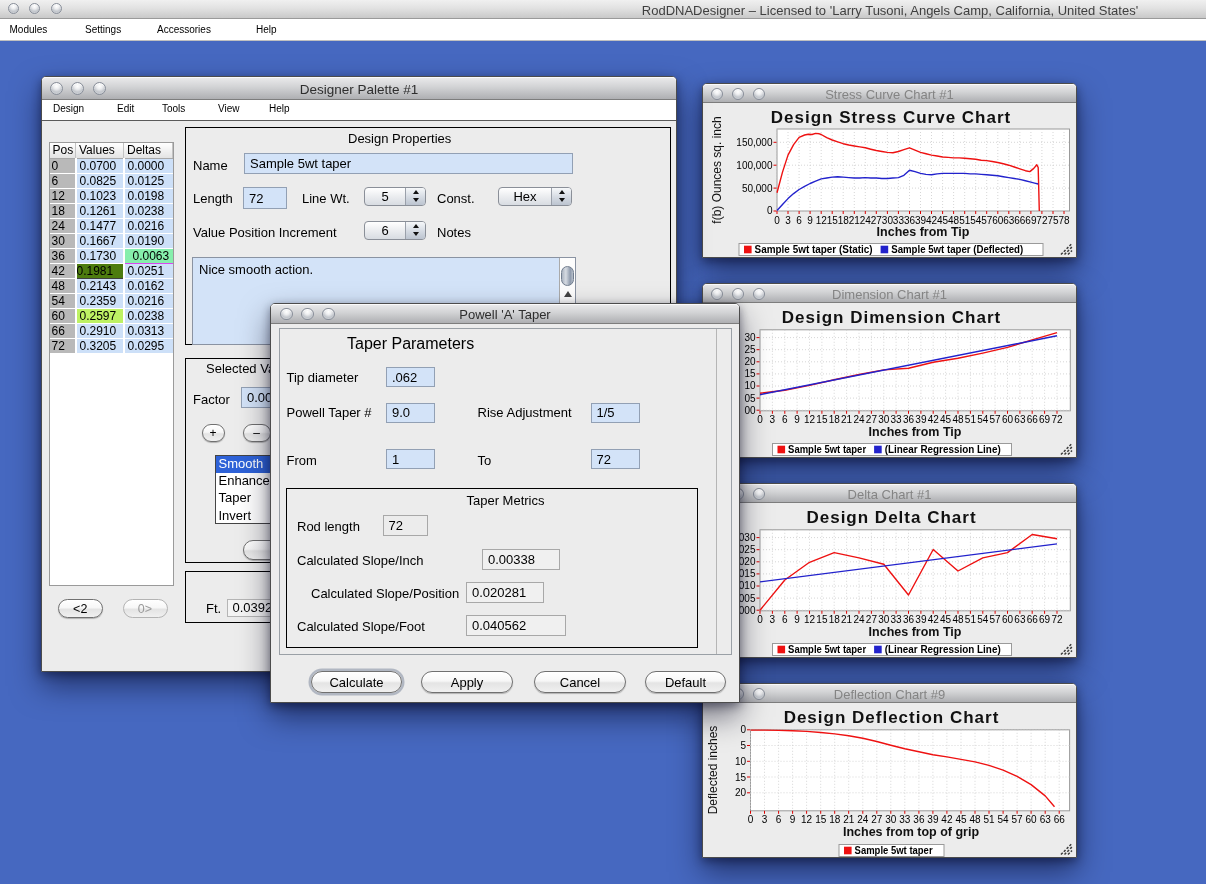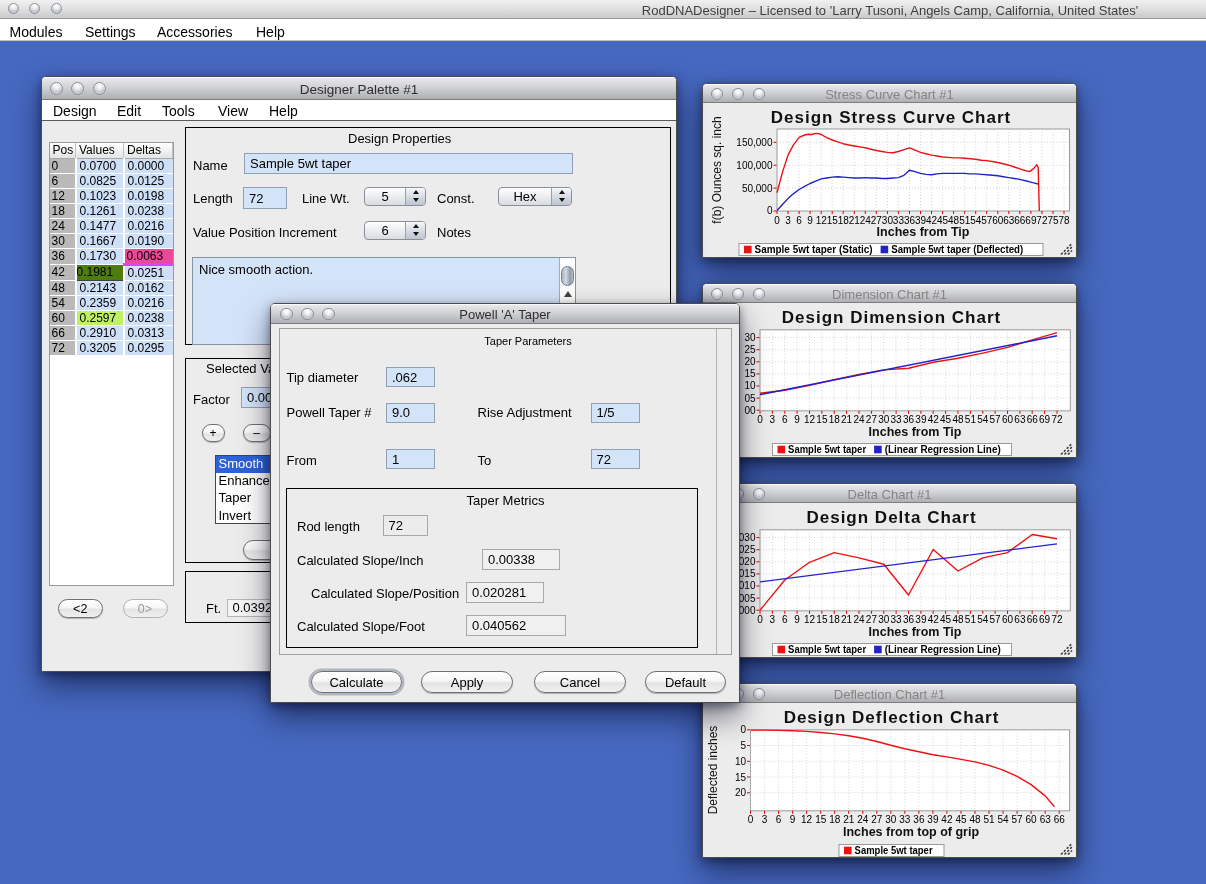--- a/index.html
+++ b/index.html
@@ -27,21 +27,21 @@
   box-shadow:inset 0 1px 0 #fff, 0 1px 1px rgba(0,0,0,.25)}
 .spin{position:absolute;border:1px solid #8a8f98;border-radius:4px;overflow:hidden;
   background:linear-gradient(#ffffff,#e9ebee 55%,#d8dce2);display:flex}
 .spin .val{flex:1;font-size:13px;display:flex;align-items:center;justify-content:center;color:#000}
 .spin .arr{width:20px;border-left:1px solid #9aa0aa;position:relative;
   background:linear-gradient(#f6f8fa,#d4dae2 55%,#bcc4d0)}
 .tri-u{position:absolute;left:50%;top:2.5px;transform:translateX(-50%);width:0;height:0;
   border-left:3.5px solid transparent;border-right:3.5px solid transparent;border-bottom:4.5px solid #111}
 .tri-d{position:absolute;left:50%;bottom:2.5px;transform:translateX(-50%);width:0;height:0;
   border-left:3.5px solid transparent;border-right:3.5px solid transparent;border-top:4.5px solid #111}
-.menu{font-size:14px;color:#000;position:absolute;white-space:nowrap}
+.menu{font-size:10px;color:#000;position:absolute;white-space:nowrap}
 table.dt{border-collapse:collapse;font-size:12px}
 </style></head><body>
 <div class="abs" style="left:0;top:0;width:1206px;height:19px;background:linear-gradient(#f0f0f0,#e2e2e2 45%,#c9c9c9);border-bottom:1px solid #9a9a9a"></div>
 <div class="orb" style="left:7.9px;top:3.2px;width:11px;height:11px"></div>
 <div class="orb" style="left:29.299999999999997px;top:3.2px;width:11px;height:11px"></div>
 <div class="orb" style="left:50.7px;top:3.2px;width:11px;height:11px"></div>
 <div class="abs" style="left:640px;top:2.5px;width:500px;text-align:center;font-size:13px;color:#3f3f3f">RodDNADesigner – Licensed to 'Larry Tusoni, Angels Camp, California, United States'</div>
 <div class="abs" style="left:0;top:19px;width:1206px;height:22px;background:#ffffff;border-bottom:1px solid #c0c0c0"></div>
 <div class="menu" style="left:9.5px;top:24px">Modules</div>
 <div class="menu" style="left:85px;top:24px">Settings</div>
@@ -403,21 +403,21 @@
         <line x1="361.5" y1="170.5" x2="369" y2="163.0" stroke="#3a3a3a" stroke-width="1.5" stroke-dasharray="2.4,1.6"></line>
         <line x1="365.0" y1="170.5" x2="369" y2="166.5" stroke="#3a3a3a" stroke-width="1.5" stroke-dasharray="2.4,1.6"></line>
       </svg>
     </div>
 </div>
 <div class="win" style="left:702px;top:683px;width:375px;height:175px">
 <div class="tbar" style="height:19px"></div>
 <div class="orb" style="left:7.5px;top:3.5px"></div>
 <div class="orb" style="left:28.5px;top:3.5px"></div>
 <div class="orb" style="left:49.5px;top:3.5px"></div>
-<div class="ttl gray" style="top:3px">Deflection Chart #1</div>
+<div class="ttl gray" style="top:3px">Deflection Chart #9</div>
 <div class="abs" style="left:0;top:0;width:373px;height:173px">
       <svg width="373" height="173" viewBox="0 0 373 173" style="position:absolute;left:0;top:0">
         <rect x="47.5" y="45.8" width="319.1" height="81.0" fill="#ffffff" stroke="#9a9a9a" stroke-width="1"></rect>
         <line x1="47.5" y1="45.8" x2="47.5" y2="126.8" stroke="#cccccc" stroke-width="0.8" stroke-dasharray="1,2"></line>
         <line x1="61.5" y1="45.8" x2="61.5" y2="126.8" stroke="#cccccc" stroke-width="0.8" stroke-dasharray="1,2"></line>
         <line x1="75.6" y1="45.8" x2="75.6" y2="126.8" stroke="#cccccc" stroke-width="0.8" stroke-dasharray="1,2"></line>
         <line x1="89.6" y1="45.8" x2="89.6" y2="126.8" stroke="#cccccc" stroke-width="0.8" stroke-dasharray="1,2"></line>
         <line x1="103.6" y1="45.8" x2="103.6" y2="126.8" stroke="#cccccc" stroke-width="0.8" stroke-dasharray="1,2"></line>
         <line x1="117.7" y1="45.8" x2="117.7" y2="126.8" stroke="#cccccc" stroke-width="0.8" stroke-dasharray="1,2"></line>
         <line x1="131.7" y1="45.8" x2="131.7" y2="126.8" stroke="#cccccc" stroke-width="0.8" stroke-dasharray="1,2"></line>
@@ -557,21 +557,21 @@
             <td style="background:#cde0f8;border-bottom:1px solid #fff;padding-left:3px">0.0216</td>
           </tr>
 <tr style="height:14.8px">
             <td style="background:#b9b9b9;border-right:2px solid #fff;border-bottom:1px solid #fff;padding-left:2px">30</td>
             <td style="background:#cde0f8;border-right:2px solid #fff;border-bottom:1px solid #fff;padding-left:3px">0.1667</td>
             <td style="background:#cde0f8;border-bottom:1px solid #fff;padding-left:3px">0.0190</td>
           </tr>
 <tr style="height:14.8px">
             <td style="background:#b9b9b9;border-right:2px solid #fff;border-bottom:1px solid #fff;padding-left:2px">36</td>
             <td style="background:#cde0f8;border-right:2px solid #fff;border-bottom:1px solid #fff;padding-left:3px">0.1730</td>
-            <td style="background:#ec4899;border-bottom:3px solid #d946ef;padding-left:2px">0.0063</td>
+            <td style="background:#86efac;border-bottom:1px solid #d946ef;padding-left:8px">0.0063</td>
           </tr>
 <tr style="height:14.8px">
             <td style="background:#b9b9b9;border-right:2px solid #fff;border-bottom:1px solid #fff;padding-left:2px">42</td>
             <td style="background:#4d7c0f;border-right:2px solid #fff;border-bottom:1px solid #404040;padding-left:0">0.1981</td>
             <td style="background:#cde0f8;border-bottom:1px solid #fff;padding-left:3px">0.0251</td>
           </tr>
 <tr style="height:14.8px">
             <td style="background:#b9b9b9;border-right:2px solid #fff;border-bottom:1px solid #fff;padding-left:2px">48</td>
             <td style="background:#cde0f8;border-right:2px solid #fff;border-bottom:1px solid #fff;padding-left:3px">0.2143</td>
             <td style="background:#cde0f8;border-bottom:1px solid #fff;padding-left:3px">0.0162</td>
@@ -658,21 +658,21 @@
 <div class="gfld" style="left:184.5px;top:521.5px;width:86px;height:18.5px;background:#f4f4f4;border-color:#b5b5b5">0.0392</div>
 </div>
 <div class="win" style="left:270px;top:303px;width:470px;height:400px">
 <div class="tbar" style="height:20px"></div>
 <div class="orb" style="left:8.799999999999999px;top:3.5px;width:12.8px;height:12.8px"></div>
 <div class="orb" style="left:29.9px;top:3.5px;width:12.8px;height:12.8px"></div>
 <div class="orb" style="left:51.0px;top:3.5px;width:12.8px;height:12.8px"></div>
 <div class="ttl" style="top:3px">Powell 'A' Taper</div>
 <div class="abs" style="left:8px;top:24px;width:453px;height:327px;border:1px solid #9aa0a6"></div>
 <div class="abs" style="left:445px;top:25px;width:1px;height:325px;background:#b5b5b5"></div>
-<div class="abs" style="left:52px;top:30.5px;width:410px;text-align:center;font-size:11px">Taper Parameters</div>
+<div class="abs" style="left:76px;top:30.5px;width:410px;font-size:16px">Taper Parameters</div>
 <div class="lbl" style="left:15.5px;top:66px">Tip diameter</div>
 <div class="fld" style="left:115px;top:63px;width:48.7px;height:20px">.062</div>
 <div class="lbl" style="left:15.5px;top:101px">Powell Taper #</div>
 <div class="fld" style="left:115px;top:98.5px;width:48.7px;height:20px">9.0</div>
 <div class="lbl" style="left:206.6px;top:101px">Rise Adjustment</div>
 <div class="fld" style="left:319.5px;top:98.5px;width:49px;height:20px">1/5</div>
 <div class="lbl" style="left:15.5px;top:149px">From</div>
 <div class="fld" style="left:115px;top:145px;width:48.7px;height:20px">1</div>
 <div class="lbl" style="left:206.6px;top:149px">To</div>
 <div class="fld" style="left:319.5px;top:145px;width:49px;height:20px">72</div>

